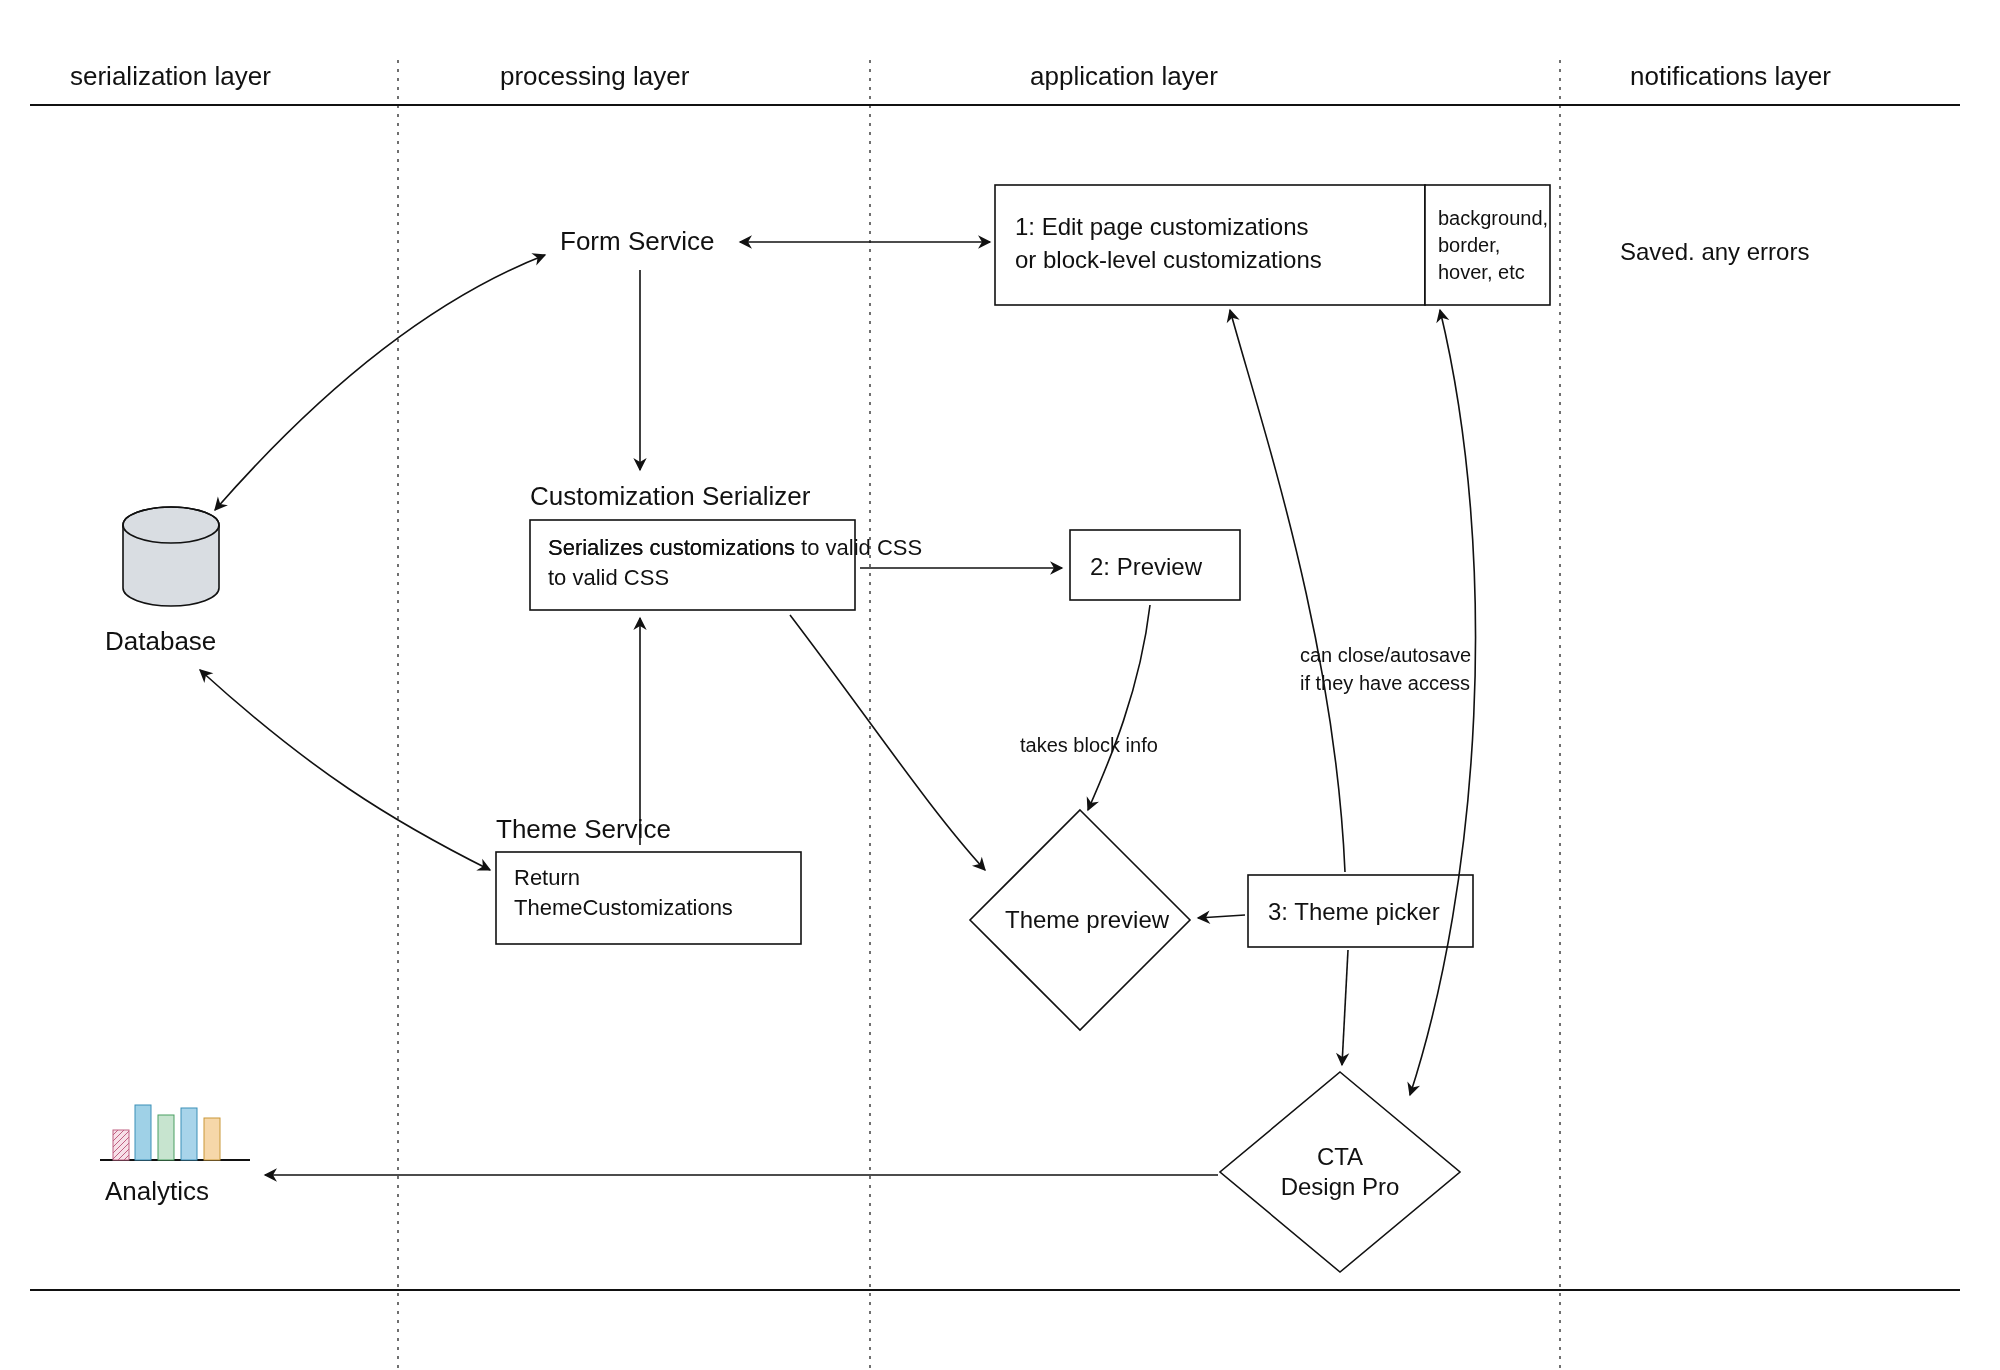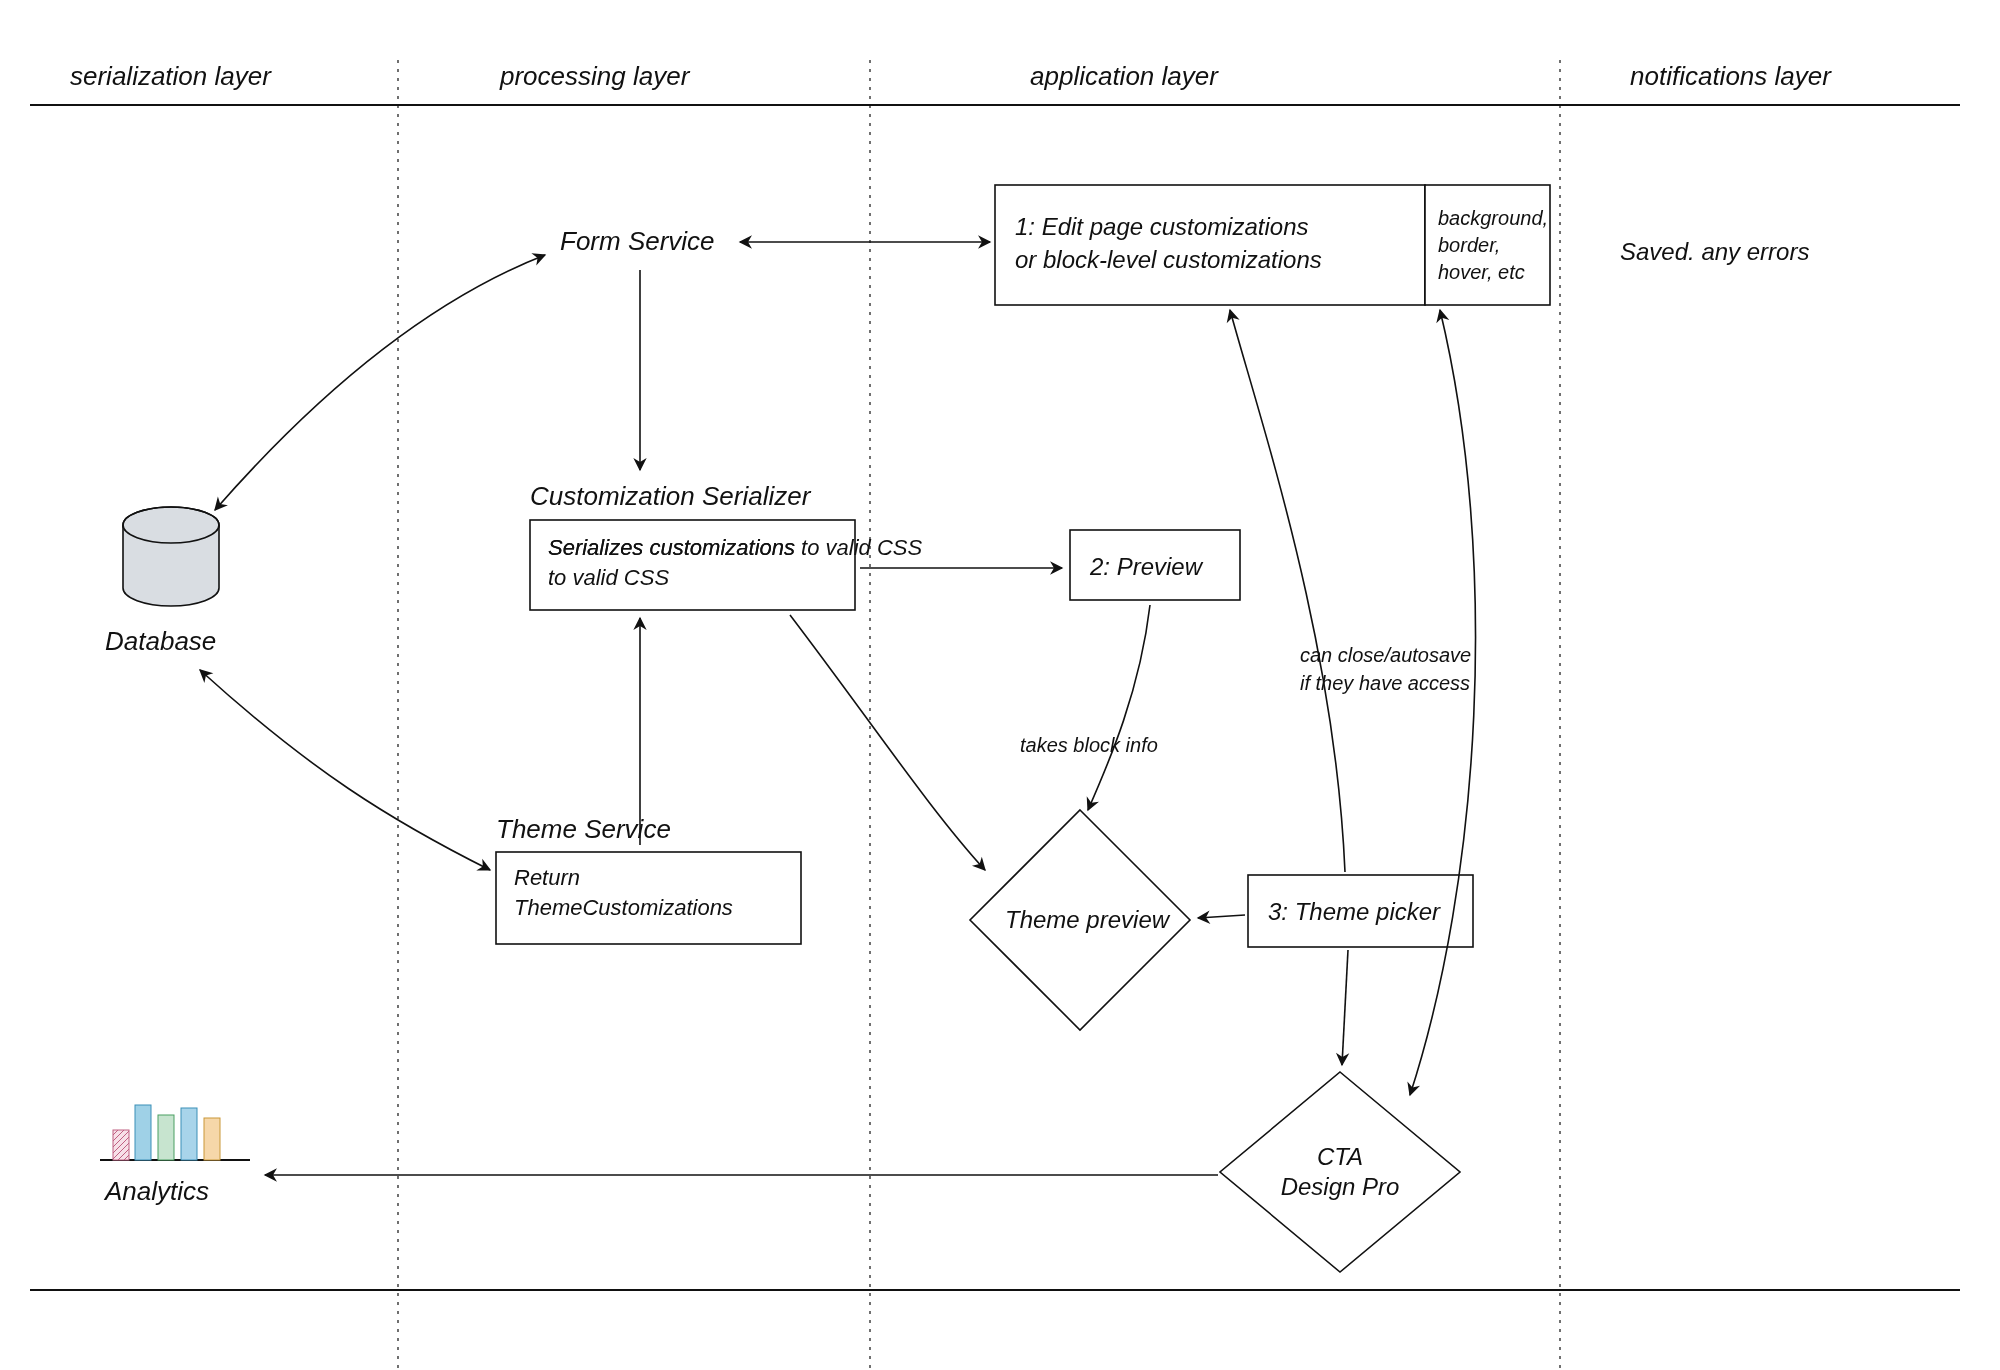--- a/index.html
+++ b/index.html
@@ -6,21 +6,20 @@
     margin: 0;
     padding: 0;
     background: #ffffff;
     font-family: "Comic Sans MS", "Segoe Script", "Bradley Hand", cursive, sans-serif;
     color: #111;
   }
   .wrap {
     position: relative;
     width: 2000px;
     height: 1370px;
-    font-style: italic;
   }
   svg { display: block; }
   .lane-label {
     font-size: 26px;
     fill: #111;
   }
   .body-text {
     font-size: 24px;
     fill: #111;
   }

